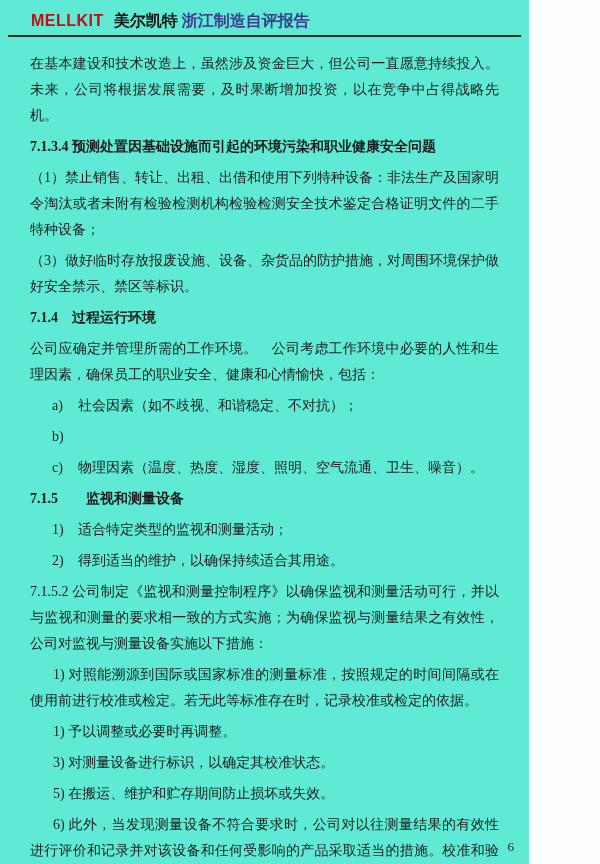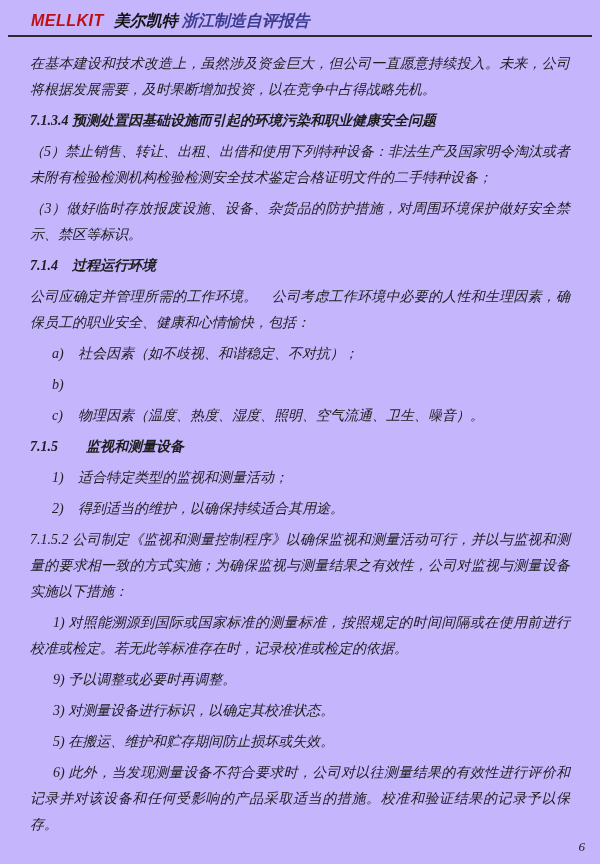--- a/index.html
+++ b/index.html
@@ -5,26 +5,25 @@
   * { margin: 0; padding: 0; box-sizing: border-box; }
   html, body { width: 600px; height: 864px; }
   body {
     background: #fdfdfc;
     font-family: "Liberation Serif", "DejaVu Serif", serif;
     color: #1d1d1d;
     overflow: hidden;
   }
   .page {
     position: relative;
-    width: 600px;
+    width: 529px;
     height: 864px;
     padding: 8px 25px 0 25px;
-    background: #c4b5fd;
+    background: #5eead4;
     overflow: hidden;
-    font-style: italic;
   }
   .doc-header {
     margin: 0 -17px;
     padding: 2px 0 3px 23px;
     border-bottom: 2px solid #2b2b2b;
     font-size: 16px;
     font-weight: bold;
     line-height: 22px;
     white-space: nowrap;
   }
@@ -59,21 +58,21 @@
 
   <header class="doc-header" style="border-bottom-color: rgb(43, 43, 43);">
     <span class="brand" style="color: rgb(191, 15, 18);">MELLKIT</span>
     <span class="t1" style="color: rgb(20, 20, 20);">美尔凯特</span>
     <span class="t2" style="color: rgb(60, 60, 142);">浙江制造自评报告</span>
   </header>
 
   <main class="doc-body" id="blocks">
       <div class="block para">在基本建设和技术改造上，虽然涉及资金巨大，但公司一直愿意持续投入。未来，公司将根据发展需要，及时果断增加投资，以在竞争中占得战略先机。</div>
       <div class="block heading">7.1.3.4 预测处置因基础设施而引起的环境污染和职业健康安全问题</div>
-      <div class="block para">（5）禁止销售、转让、出租、出借和使用下列特种设备：非法生产及国家明令淘汰或者未附有检验检测机构检验检测安全技术鉴定合格证明文件的二手特种设备；</div>
+      <div class="block para">（1）禁止销售、转让、出租、出借和使用下列特种设备：非法生产及国家明令淘汰或者未附有检验检测机构检验检测安全技术鉴定合格证明文件的二手特种设备；</div>
       <div class="block para">（3）做好临时存放报废设施、设备、杂货品的防护措施，对周围环境保护做好安全禁示、禁区等标识。</div>
       <div class="block heading">7.1.4　过程运行环境</div>
       <div class="block para">公司应确定并管理所需的工作环境。　公司考虑工作环境中必要的人性和生理因素，确保员工的职业安全、健康和心情愉快，包括：</div>
       <div class="block list">
         <span class="label">a)</span>
         <span class="ltext">社会因素（如不歧视、和谐稳定、不对抗）；</span>
       </div>
       <div class="block list">
         <span class="label">b)</span>
       </div>
@@ -85,21 +84,21 @@
       <div class="block list">
         <span class="label">1)</span>
         <span class="ltext">适合特定类型的监视和测量活动；</span>
       </div>
       <div class="block list">
         <span class="label">2)</span>
         <span class="ltext">得到适当的维护，以确保持续适合其用途。</span>
       </div>
       <div class="block para">7.1.5.2 公司制定《监视和测量控制程序》以确保监视和测量活动可行，并以与监视和测量的要求相一致的方式实施；为确保监视与测量结果之有效性，公司对监视与测量设备实施以下措施：</div>
       <div class="block measure">1) 对照能溯源到国际或国家标准的测量标准，按照规定的时间间隔或在使用前进行校准或检定。若无此等标准存在时，记录校准或检定的依据。</div>
-      <div class="block measure">9) 予以调整或必要时再调整。</div>
+      <div class="block measure">1) 予以调整或必要时再调整。</div>
       <div class="block measure">3) 对测量设备进行标识，以确定其校准状态。</div>
       <div class="block measure">5) 在搬运、维护和贮存期间防止损坏或失效。</div>
       <div class="block measure">6) 此外，当发现测量设备不符合要求时，公司对以往测量结果的有效性进行评价和记录并对该设备和任何受影响的产品采取适当的措施。校准和验证结果的记录予以保存。</div>
     </main>
 
   <div class="footer-page">
     <span>6</span>
   </div>
 
 </div>

